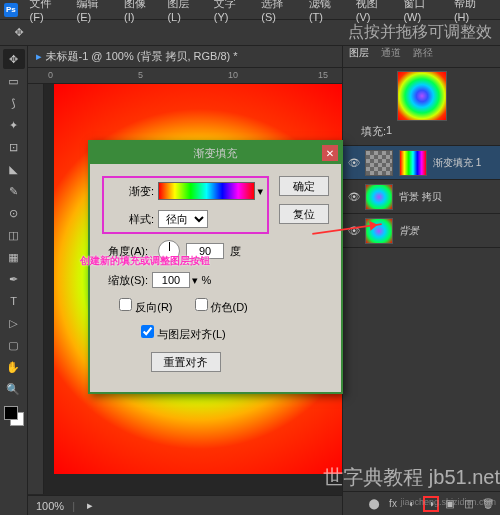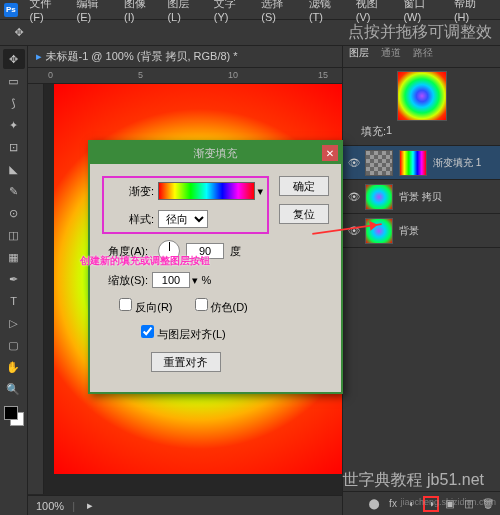--- a/index.html
+++ b/index.html
@@ -55,21 +55,21 @@
 .box-hl{border:2px solid #e030d0;padding:4px;margin-bottom:6px}
 select,input[type=text]{background:#fff;border:1px solid #888;color:#000;padding:1px 3px;font-size:11px}
 input[type=text]{width:38px;text-align:center}
 .dial{width:22px;height:22px;border:1px solid #888;border-radius:50%;background:#fff;margin:0 6px;position:relative}
 .dial::after{content:"";position:absolute;width:1px;height:9px;background:#000;left:50%;top:1px}
 .cb{margin-right:3px}
 .dbtn{width:50px;height:20px;background:#e8e8e8;border:1px solid #888;color:#000;display:flex;align-items:center;justify-content:center;margin-bottom:8px}
 .anno{position:absolute;left:80px;top:254px;color:#ff30c0;font-size:10px;font-weight:bold;z-index:10;text-shadow:0 0 2px #fff}
 .arrow{position:absolute;left:312px;top:228px;width:70px;height:2px;background:#ff3030;z-index:9;transform:rotate(-8deg)}
 .arrow::after{content:"";position:absolute;right:-1px;top:-4px;border:5px solid transparent;border-left:8px solid #ff3030}
-.wm{position:absolute;right:16px;bottom:24px;font-size:16px;color:#fff;opacity:.6;z-index:5}
+.wm{position:absolute;right:0;bottom:24px;font-size:20px;color:#fff;opacity:.6;z-index:5}
 .wm2{position:absolute;right:4px;bottom:8px;font-size:9px;color:#aaa;opacity:.6;z-index:5}
 </style>
 </head>
 <body>
 
 <div class="menubar">
   <div class="ps-logo">Ps</div>
   <span>文件(F)</span>
   <span>编辑(E)</span>
   <span>图像(I)</span>
@@ -156,21 +156,21 @@
         <span class="lname">渐变填充 1</span>
       </div>
       <div class="layer">
         <div class="eye">👁</div>
         <div class="lthumb rb"></div>
         <span class="lname">背景 拷贝</span>
       </div>
       <div class="layer">
         <div class="eye">👁</div>
         <div class="lthumb rb"></div>
-        <span class="lname" style="">背景</span>
+        <span class="lname" style="font-style:italic">背景</span>
       </div>
     </div>
     <div class="layer-bottom">
       <div class="lbtn">⬤</div>
       <div class="lbtn">fx</div>
       <div class="lbtn">◐</div>
       <div class="lbtn hl">◑</div>
       <div class="lbtn">▣</div>
       <div class="lbtn">◫</div>
       <div class="lbtn">🗑</div>

